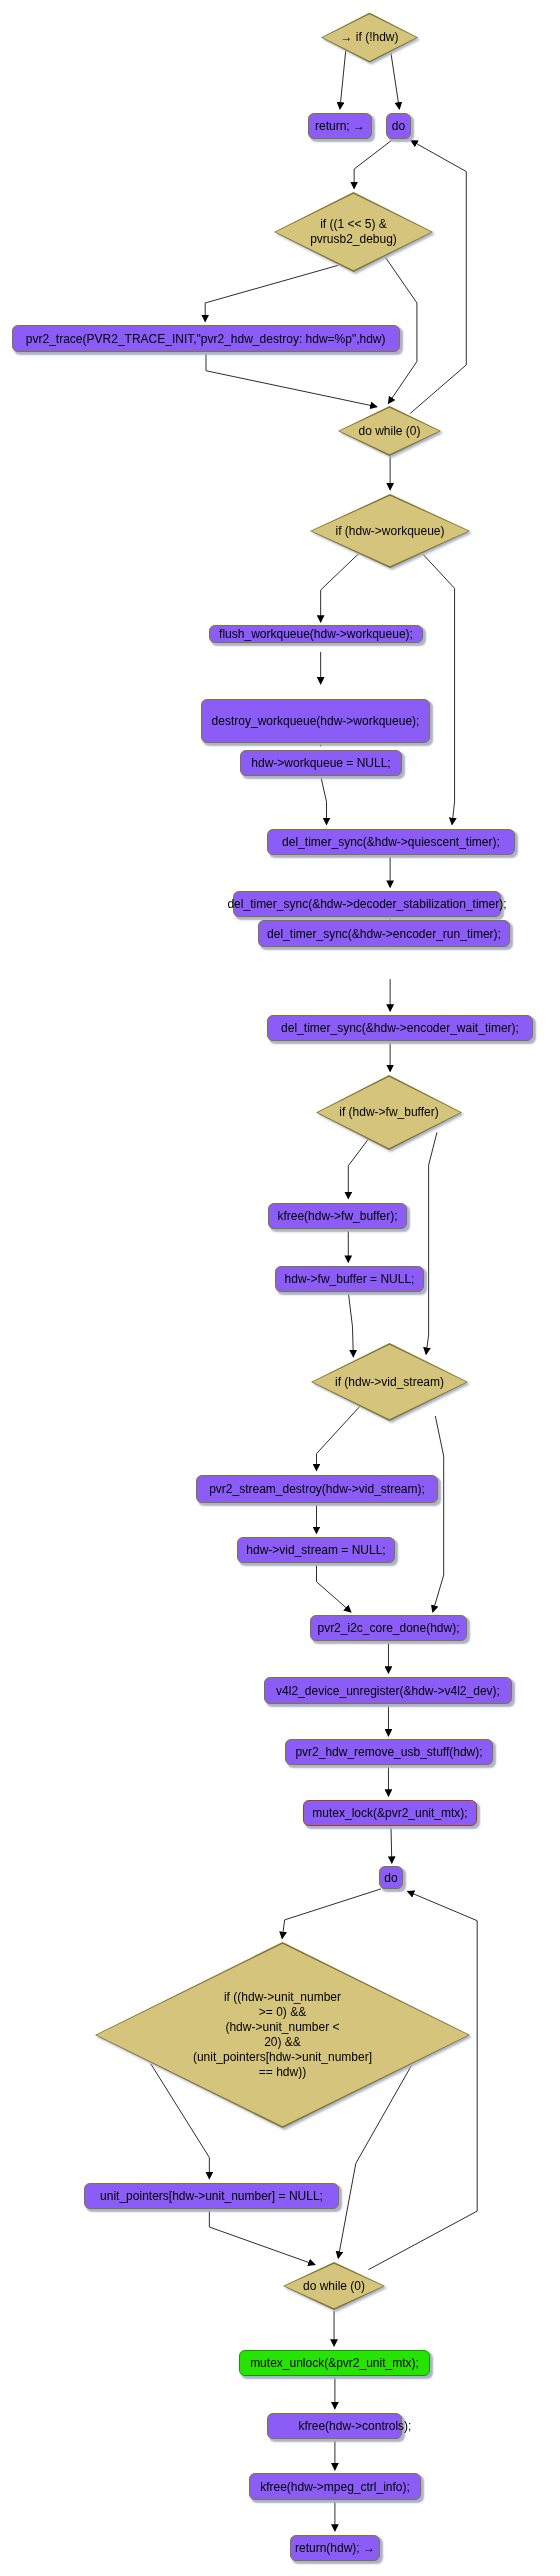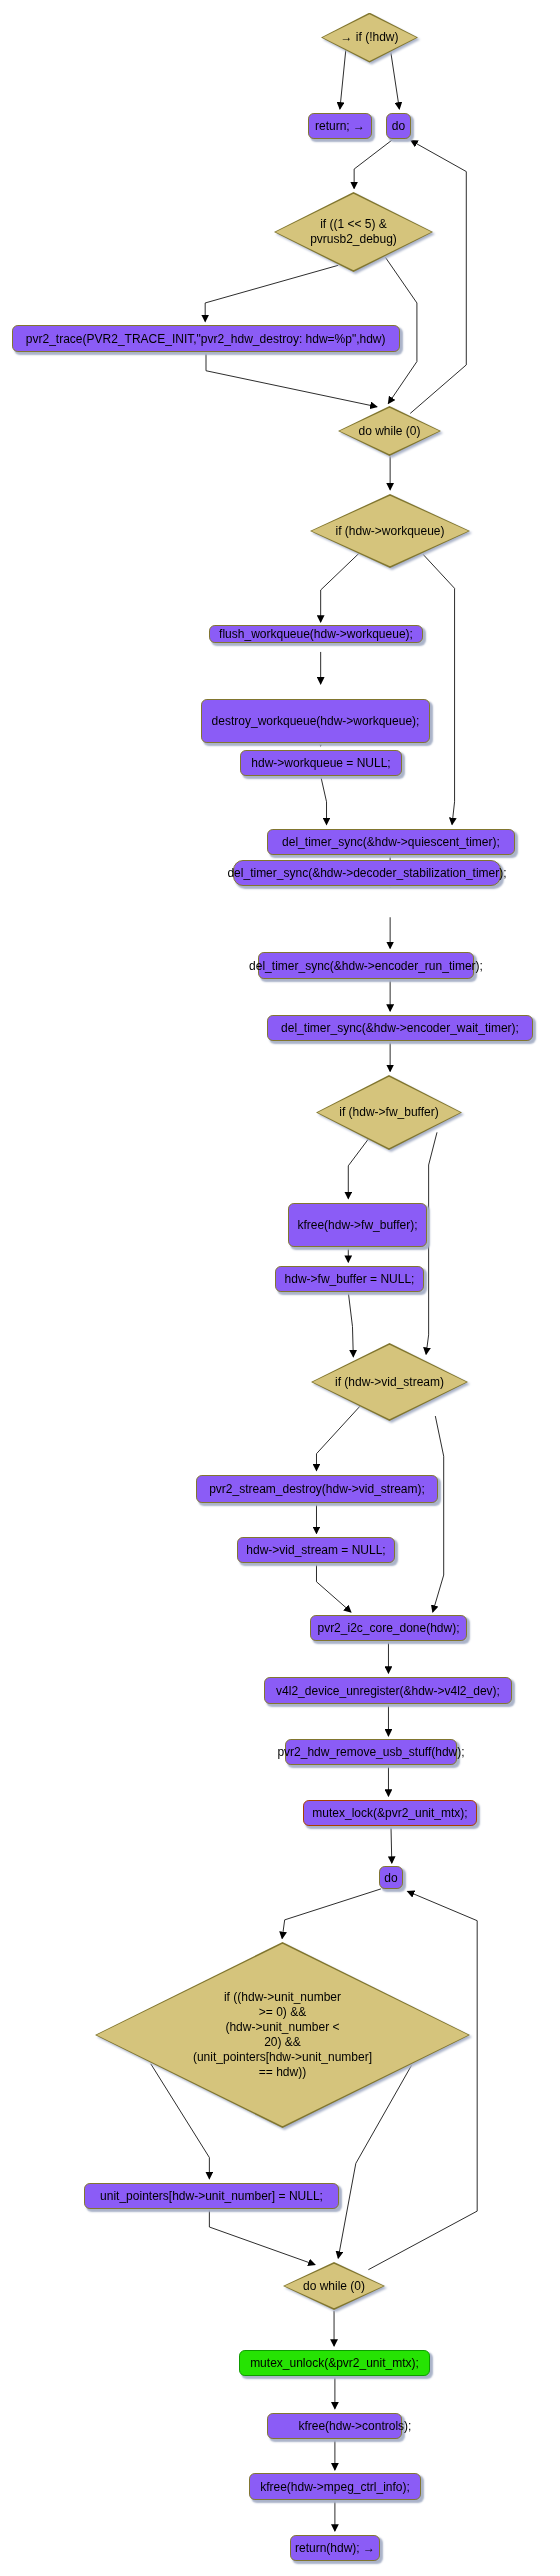--- a/index.html
+++ b/index.html
@@ -107,44 +107,44 @@
   <div class="diamond node" style="left:310px;top:494px;width:160px;height:74px;">
     <div class="d-border"></div>
     <div class="d-fill"></div>
     <div class="d-label">if (hdw-&gt;workqueue)</div>
   </div>
 
   <div class="box node" style="left:209px;top:625px;width:214px;height:18px;">flush_workqueue(hdw-&gt;workqueue);</div>
   <div class="box node" style="left:201px;top:687px;width:229px;height:44px;margin-top:12px;">destroy_workqueue(hdw-&gt;workqueue);</div>
   <div class="box node" style="left:240px;top:750px;width:162px;height:26px;">hdw-&gt;workqueue = NULL;</div>
   <div class="box node" style="left:267px;top:829px;width:248px;height:26px;">del_timer_sync(&amp;hdw-&gt;quiescent_timer);</div>
-  <div class="box node" style="left:233px;top:860px;width:268px;height:26px;border-radius:10px;">del_timer_sync(&amp;hdw-&gt;decoder_stabilization_timer);</div>
-  <div class="box node" style="left:258px;top:952px;width:216px;height:27px;">del_timer_sync(&amp;hdw-&gt;encoder_run_timer);</div>
+  <div class="box node" style="left:233px;top:891px;width:268px;height:26px;">del_timer_sync(&amp;hdw-&gt;decoder_stabilization_timer);</div>
+  <div class="box node" style="left:258px;top:920px;width:252px;height:27px;">del_timer_sync(&amp;hdw-&gt;encoder_run_timer);</div>
   <div class="box node" style="left:267px;top:1015px;width:266px;height:26px;">del_timer_sync(&amp;hdw-&gt;encoder_wait_timer);</div>
 
   <div class="diamond node" style="left:316px;top:1075px;width:146px;height:75px;">
     <div class="d-border"></div>
     <div class="d-fill"></div>
     <div class="d-label">if (hdw-&gt;fw_buffer)</div>
   </div>
 
-  <div class="box node" style="left:288px;top:1203px;width:139px;height:44px;">kfree(hdw-&gt;fw_buffer);</div>
+  <div class="box node" style="left:268px;top:1203px;width:139px;height:26px;">kfree(hdw-&gt;fw_buffer);</div>
   <div class="box node" style="left:275px;top:1266px;width:149px;height:26px;">hdw-&gt;fw_buffer = NULL;</div>
 
   <div class="diamond node" style="left:311px;top:1343px;width:157px;height:78px;">
     <div class="d-border"></div>
     <div class="d-fill"></div>
     <div class="d-label">if (hdw-&gt;vid_stream)</div>
   </div>
 
   <div class="box node" style="left:196px;top:1475px;width:242px;height:28px;">pvr2_stream_destroy(hdw-&gt;vid_stream);</div>
   <div class="box node" style="left:237px;top:1537px;width:158px;height:26px;">hdw-&gt;vid_stream = NULL;</div>
   <div class="box node" style="left:310px;top:1615px;width:157px;height:26px;">pvr2_i2c_core_done(hdw);</div>
   <div class="box node" style="left:264px;top:1677px;width:248px;height:27px;">v4l2_device_unregister(&amp;hdw-&gt;v4l2_dev);</div>
-  <div class="box node" style="left:285px;top:1739px;width:172px;height:26px;">pvr2_hdw_remove_usb_stuff(hdw);</div>
+  <div class="box node" style="left:285px;top:1739px;width:208px;height:26px;">pvr2_hdw_remove_usb_stuff(hdw);</div>
   <div class="box red node" style="left:303px;top:1800px;width:174px;height:26px;">mutex_lock(&amp;pvr2_unit_mtx);</div>
   <div class="box node" style="left:379px;top:1866px;width:24px;height:23.4px;">do</div>
 
   <div class="diamond node" style="left:95px;top:1942px;width:375px;height:186px;">
     <div class="d-border"></div>
     <div class="d-fill"></div>
     <div class="d-label">if ((hdw-&gt;unit_number
 &gt;= 0) &amp;&amp;
 (hdw-&gt;unit_number &lt;
 20) &amp;&amp;

